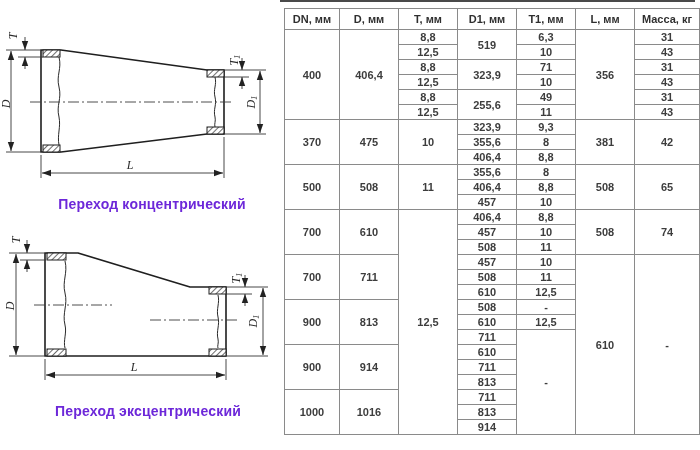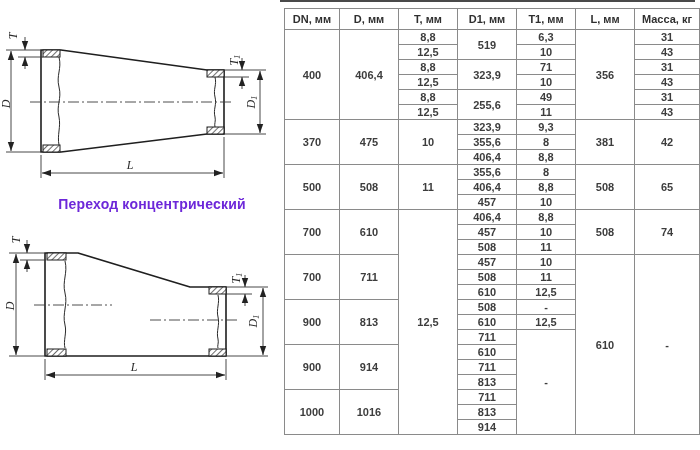--- a/index.html
+++ b/index.html
@@ -113,20 +113,21 @@
         <text class="dlabel" x="257" y="321" text-anchor="middle" transform="rotate(-90 257 321)"><tspan>D</tspan><tspan class="sub" dy="2">1</tspan></text>
 
         <line class="thin" x1="45" y1="359" x2="45" y2="380"></line>
         <line class="thin" x1="226" y1="359" x2="226" y2="380"></line>
         <line class="thin" x1="46" y1="375" x2="225" y2="375" marker-start="url(#arr)" marker-end="url(#arr)"></line>
         <text class="dlabel" x="134" y="371" text-anchor="middle">L</text>
       </g>
     </svg>
 
     <div class="caption" id="cap1">Переход концентрический</div>
+    <div class="caption" id="cap2">Переход эксцентрический</div>
   </div>
 
   <div class="top-rule"></div>
 
   <table class="dims">
     <colgroup>
       <col style="width:55px">
         <col style="width:59px">
         <col style="width:59px">
         <col style="width:59px">

